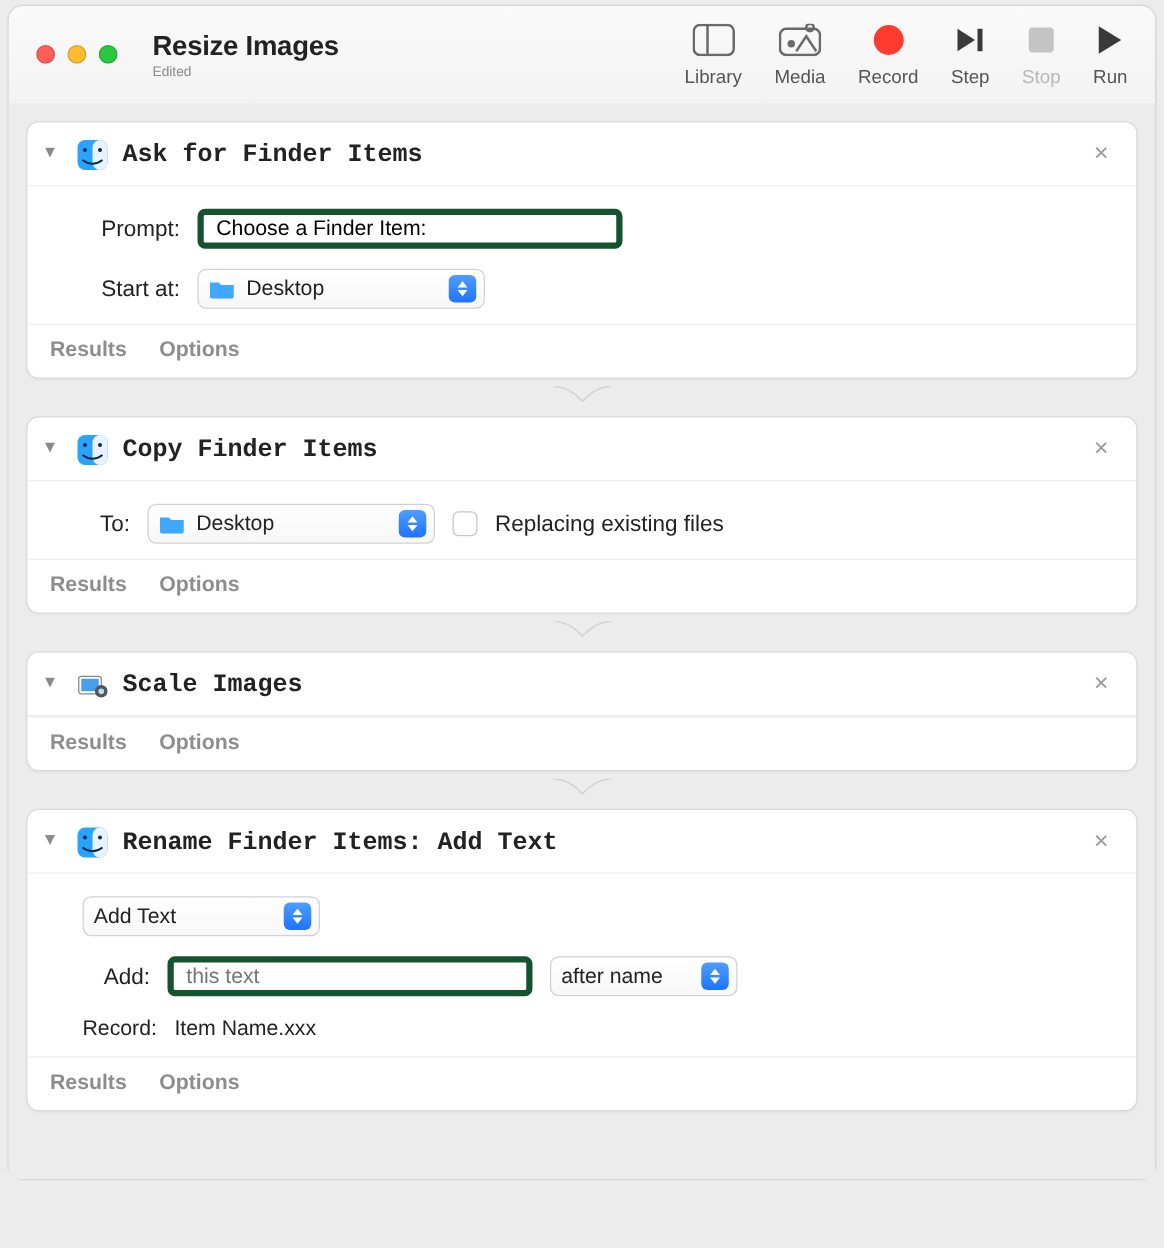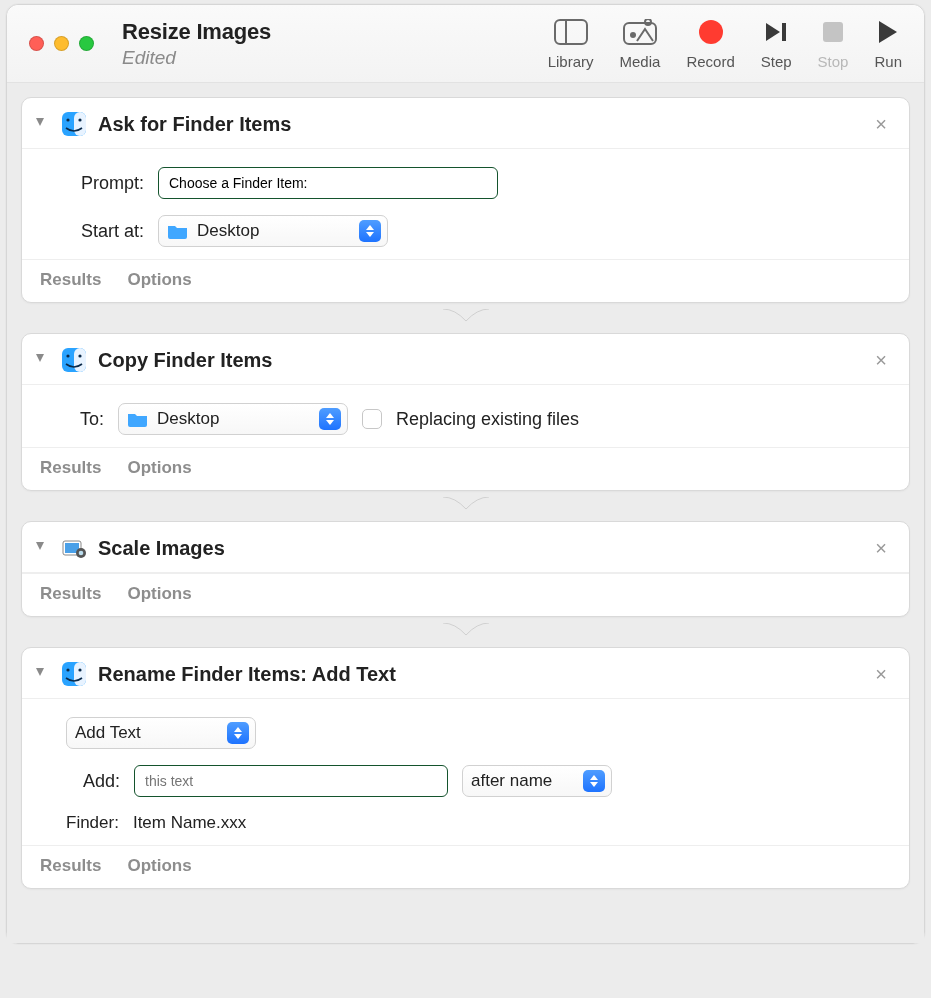--- a/index.html
+++ b/index.html
@@ -30,21 +30,21 @@
     background: linear-gradient(#fafafa,#f3f3f3);
     border-radius: 12px 12px 0 0;
   }
   .traffic { display: flex; gap: 10px; margin-right: 28px; }
   .dot { width: 15px; height: 15px; border-radius: 50%; border: 1px solid rgba(0,0,0,0.15); }
   .dot.red    { background:#ff5f57; }
   .dot.yellow { background:#febc2e; }
   .dot.green  { background:#28c840; }
   .title-block { flex: 0 0 auto; }
   .title { font-weight: 700; font-size: 22px; letter-spacing: -0.2px; }
-  .subtitle { font-size: 19px; color: #8a8a8a; margin-top: 2px; font-style: italic; }
+  .subtitle { font-size: 11px; color: #8a8a8a; margin-top: 2px; }
   .tool-spacer { flex: 1; }
   .toolbar { display: flex; gap: 26px; align-items:flex-end; }
   .tool { display:flex; flex-direction:column; align-items:center; gap:6px; color:#555; font-size:15px; cursor:default; }
   .tool.disabled { color:#b8b8b8; }
   .tool .glyph { height:30px; display:flex; align-items:center; justify-content:center; }
   .tool svg { display:block; }
 
   
   .workflow {
     background: #ececec;
@@ -65,34 +65,35 @@
   .connector {
     width: 46px; height: 18px; margin: -10px auto 6px;
     position: relative;
     z-index: 2;
   }
   .connector svg { display:block; }
   .action-header {
     display:flex; align-items:center; gap:10px;
     padding: 12px 16px 10px 8px;
     border-bottom: 1px solid #eee;
+    font-family: Liberation Mono, monospace;
   }
   .disclosure {
     width:20px; height:20px; display:flex; align-items:center; justify-content:center;
     color:#888; cursor:default;
   }
   .action-icon { width:28px; height:28px; display:flex; align-items:center; justify-content:center; }
   .action-title { font-weight:700; font-size:20px; }
   .close-x { margin-left:auto; color:#999; font-size:20px; padding:0 6px; cursor:default; }
   .action-body { padding: 10px 18px 4px; }
   .row { display:flex; align-items:center; gap:14px; padding: 8px 0; margin-left: 26px; }
   .row .lab { min-width:78px; text-align:right; color:#222; font-size:18px; }
   .text-input {
-    border:1px solid #14532d; border-radius:6px; height:32px;
-    padding: 0 10px; font-size:14px; width:340px; background:#fff;
+    border:5px solid #14532d; border-radius:6px; height:32px;
+    padding: 0 10px; font-size:17px; width:340px; background:#fff;
   }
   .text-input.num { width:90px; text-align:right; }
   .select {
     display:inline-flex; align-items:center; gap:8px;
     height:32px; padding:0 6px 0 8px;
     border:1px solid #d1d1d1; border-radius:7px;
     background: linear-gradient(#fff,#f7f7f7);
     font-size:17px; min-width:200px; position:relative;
   }
   .select .sel-label { flex:1; text-align:left; }
@@ -338,28 +339,28 @@
       </div>
       <div class="action-body">
         <div class="row">
           <div class="select" style="min-width:190px">
             <span class="sel-label">Add Text</span>
             <span class="arrows"></span>
           </div>
         </div>
         <div class="row">
           <span class="lab" style="min-width:54px">Add:</span>
-          <input class="text-input" style="width: 314px;" placeholder="this text">
+          <input class="text-input" style="width: 292px;" placeholder="this text">
           <div class="select" style="min-width:150px">
             <span class="sel-label">after name</span>
             <span class="arrows"></span>
           </div>
         </div>
         <div class="row">
-          <span>Finder:</span>
+          <span>Record:</span>
           <span>Item Name.xxx</span>
         </div>
       </div>
       <div class="footer">
         <span>Results</span>
         <span>Options</span>
       </div>
     </div>
 
   </div>

